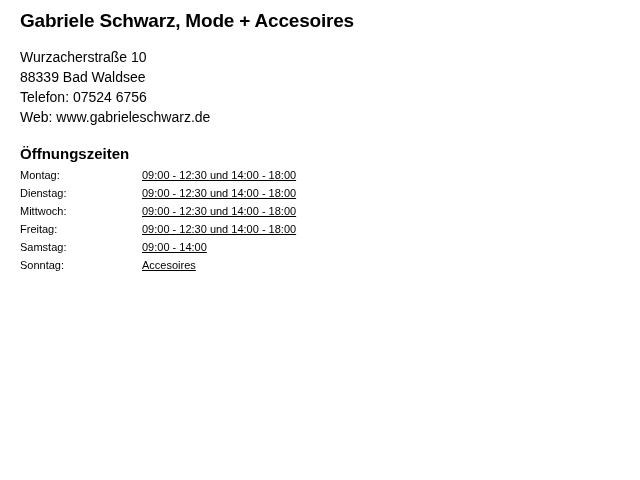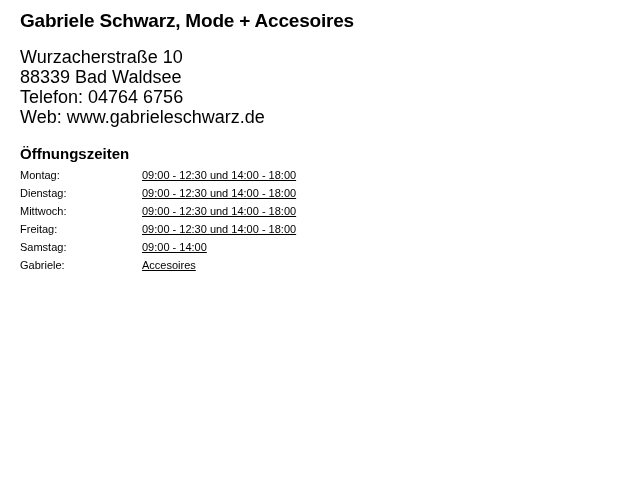--- a/index.html
+++ b/index.html
@@ -30,21 +30,21 @@
     width: 580px;
   }
   .business-title {
     font-size: 19px;
     font-weight: bold;
     letter-spacing: -0.2px;
     margin: 0 0 14px 0;
     line-height: 1.2;
   }
   .address-block {
-    font-size: 18px;
+    font-size: 14px;
     line-height: 20px;
     margin-bottom: 18px;
     margin-top: 13px;
   }
   .address-line {
     white-space: nowrap;
   }
   .hours-heading {
     font-size: 15px;
     font-weight: bold;
@@ -84,21 +84,21 @@
 
 <div class="page">
 
   <div class="content">
 
     <h1 class="business-title">Gabriele Schwarz, Mode + Accesoires</h1>
 
     <div class="address-block">
       <div class="address-line">Wurzacherstraße 10</div>
       <div class="address-line">88339 Bad Waldsee</div>
-      <div class="address-line">Telefon: 04764 6756</div>
+      <div class="address-line">Telefon: 07524 6756</div>
       <div class="address-line">Web: www.gabrieleschwarz.de</div>
     </div>
 
     <h2 class="hours-heading">Öffnungszeiten</h2>
 
     <table class="hours">
       <tbody>
         <tr>
           <td class="day">Montag:</td>
           <td class="time">09:00 - 12:30 und 14:00 - 18:00</td>
@@ -113,21 +113,21 @@
         </tr>
         <tr>
           <td class="day">Freitag:</td>
           <td class="time">09:00 - 12:30 und 14:00 - 18:00</td>
         </tr>
         <tr>
           <td class="day">Samstag:</td>
           <td class="time">09:00 - 14:00</td>
         </tr>
         <tr>
-          <td class="day">Gabriele:</td>
+          <td class="day">Sonntag:</td>
           <td class="time">Accesoires</td>
         </tr>
       </tbody>
     </table>
 
   </div>
 
   <div class="sidebar-brand">Öffnungszeitenbuch.de</div>
 
 </div>

